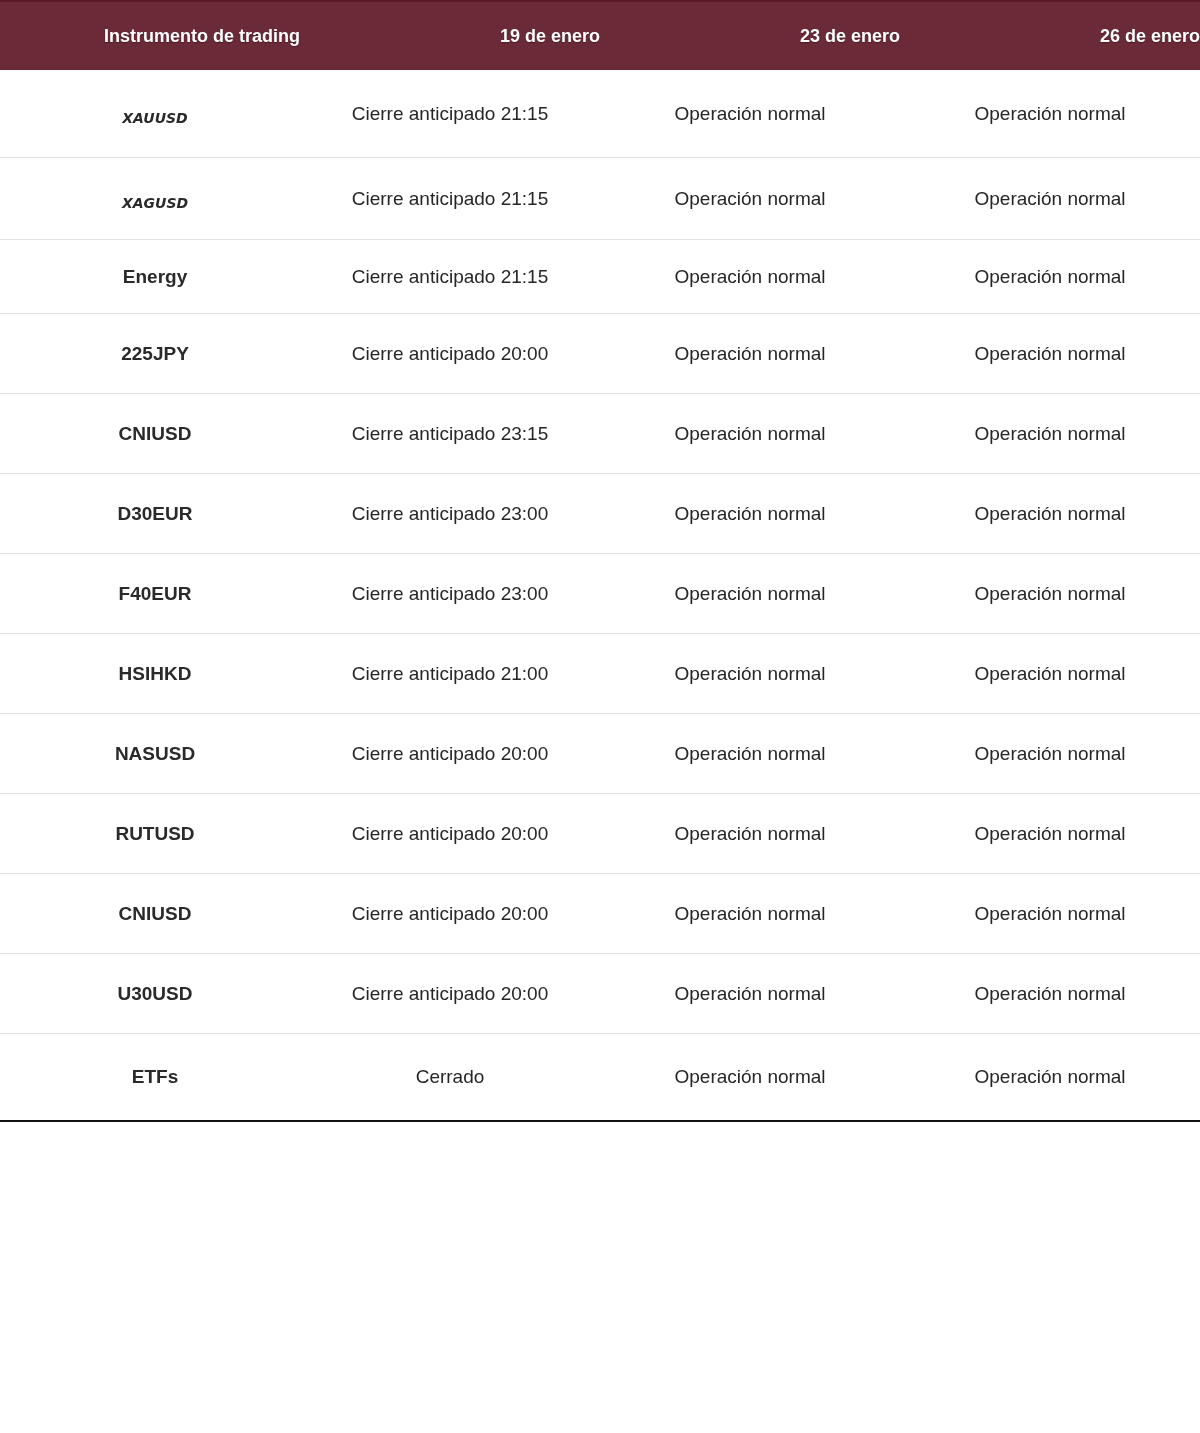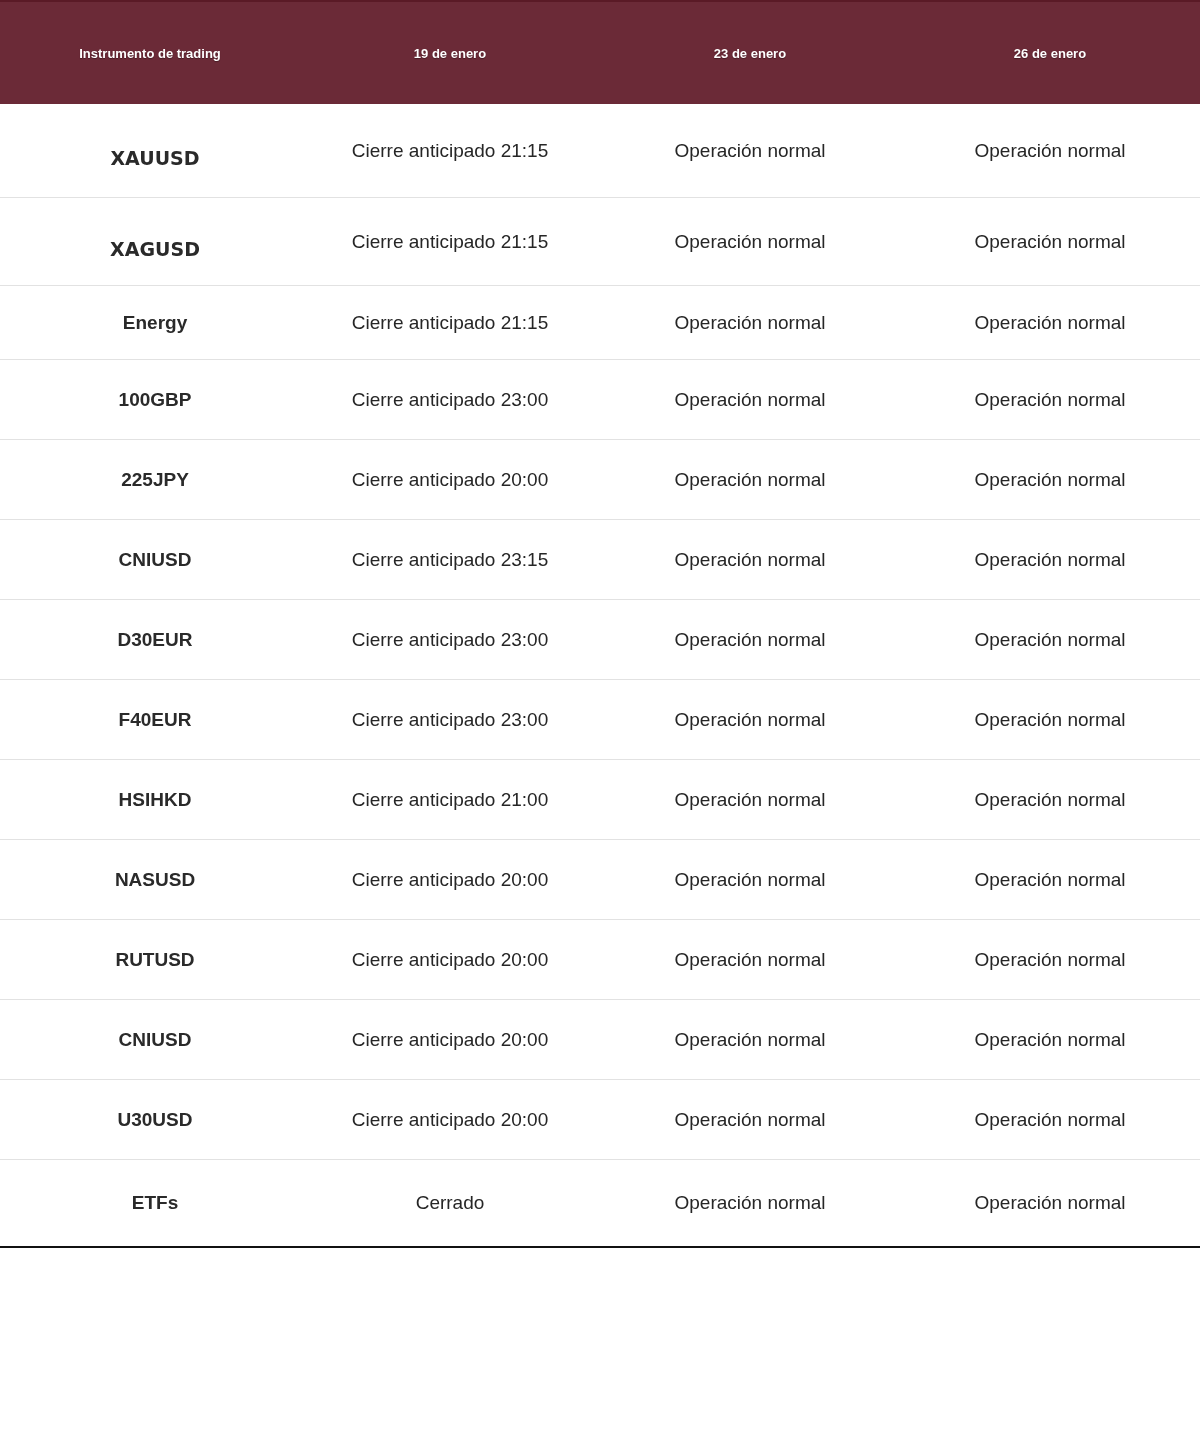--- a/index.html
+++ b/index.html
@@ -20,25 +20,25 @@
       table-layout: fixed;
       border-bottom: 2px solid #111111;
     }
     table.schedule col { width: 300px; }
     thead tr {
       background: #6b2a37;
       border-top: 2px solid #5a1a26;
     }
     thead th {
       height: 68px;
-      padding: 17px;
+      padding: 0;
       color: #ffffff;
-      font-size: 13px;
+      font-size: 18px;
       font-weight: bold;
-      text-align: center;
+      text-align: right;
       vertical-align: middle;
       text-shadow: 0 1px 1px rgba(0,0,0,0.35);
     }
     tbody tr {
       border-bottom: 1px solid #e2e2e2;
     }
     tbody tr:last-child { border-bottom: none; }
     tbody td {
       height: 79px;
       padding: 0;
@@ -49,22 +49,23 @@
     }
     tbody tr.short td { height: 73px; }
     tbody tr.tall td { height: 86px; }
     tbody td.instrument {
       font-weight: bold;
       color: #2a2a2a;
       padding-left: 10px;
     }
     tbody td.instrument.small {
       font-family: "DejaVu Sans", sans-serif;
-      font-size: 19px;
-      padding-top: 14px;
+      font-size: 14px;
+      padding-top: 8px;
+      font-style: italic;
     }
   </style>
 </head>
 <body>
 
 <table class="schedule">
   <colgroup>
       <col>
       <col>
       <col>
@@ -87,26 +88,20 @@
     </tr>
     <tr class="short">
       <td class="instrument small">XAGUSD</td>
       <td>Cierre anticipado 21:15</td>
       <td>Operación normal</td>
       <td>Operación normal</td>
     </tr>
     <tr class="short">
       <td class="instrument">Energy</td>
       <td>Cierre anticipado 21:15</td>
-      <td>Operación normal</td>
-      <td>Operación normal</td>
-    </tr>
-    <tr>
-      <td class="instrument">100GBP</td>
-      <td>Cierre anticipado 23:00</td>
       <td>Operación normal</td>
       <td>Operación normal</td>
     </tr>
     <tr>
       <td class="instrument">225JPY</td>
       <td>Cierre anticipado 20:00</td>
       <td>Operación normal</td>
       <td>Operación normal</td>
     </tr>
     <tr>

